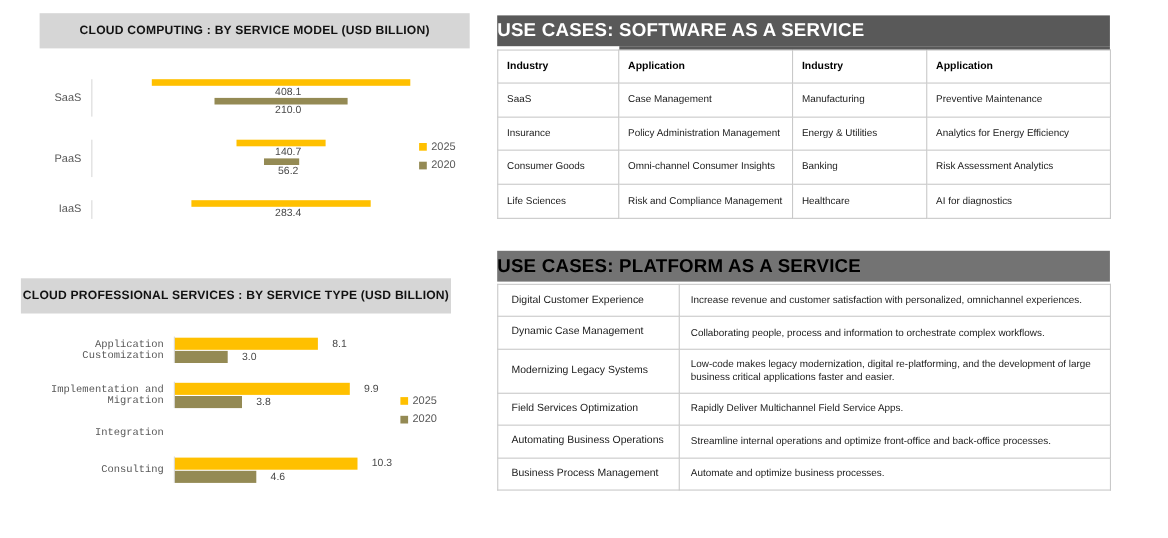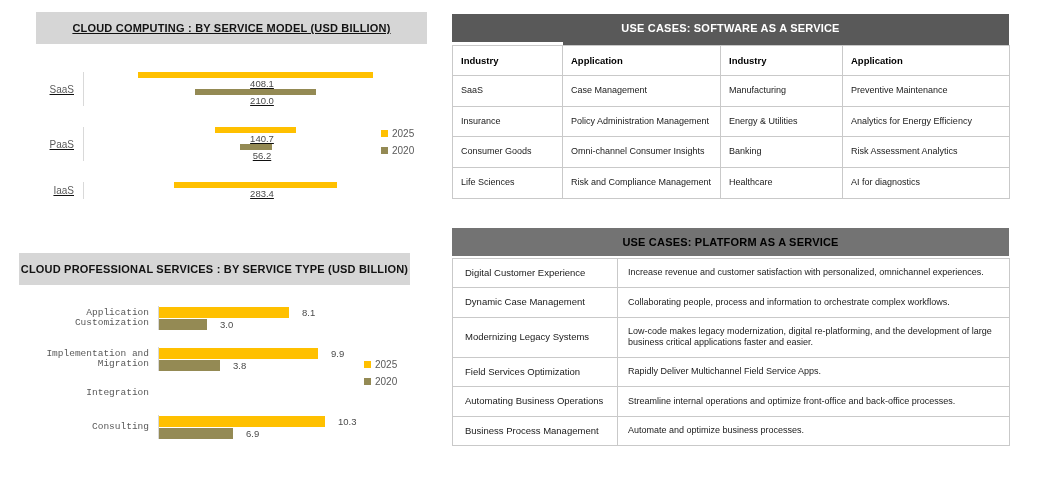--- a/index.html
+++ b/index.html
@@ -28,39 +28,39 @@
   .chart-body-1 .bar{height:11px;}
   .val{margin-left:13px;font-size:9.5px;color:#4a4a4a;white-space:nowrap;}
   .legend{position:absolute;left:345px;}
   .chart-body-0 .legend{top:84px;}
   .chart-body-1 .legend{top:74px;}
   .legend-item{display:flex;align-items:center;margin-bottom:6px;}
   .swatch{width:7px;height:7px;margin-right:4px;flex:0 0 auto;}
   .legend-label{font-size:10px;color:#595959;}
 
   
-  .tbl-title{text-align:center;font-weight:bold;font-size:11px;letter-spacing:.2px;}
+  .tbl-title{font-weight:bold;font-size:17px;letter-spacing:.2px;}
   .tbl-title.dark{background:#595959;color:#ffffff;height:28px;line-height:28px;position:relative;}
   .tbl-title.dark::after{content:"";position:absolute;left:111px;right:0;top:100%;height:3px;background:#595959;}
   .tbl-title.yellow{background:#737373;color:#000;height:28px;line-height:28px;}
   table{border-collapse:collapse;width:100%;table-layout:fixed;}
   .saas table{margin-top:3px;}
   .paas table{margin-top:2px;}
   th,td{border:1px solid #C9C9C9;text-align:left;vertical-align:middle;background:#fff;}
   th{font-size:9.5px;font-weight:bold;padding:9px 8px;color:#000;}
   td{font-size:9px;padding:9px 8px;line-height:1.3;color:#1a1a1a;}
   .paas td{padding:8px 10px;}
   .paas td.lead{font-size:9.5px;padding-left:12px;}
 </style>
 </head>
 <body>
 
 <div id="canvas">
 
-  <section class="panel" style="left:36px;top:12px;width:391px;text-decoration:underline;">
+  <section class="panel" style="left:36px;top:12px;width:391px;">
     <header class="chart-title">CLOUD COMPUTING : BY SERVICE MODEL (USD BILLION)</header>
     <div class="chart-body chart-body-0">
         <div class="group">
           <div class="cat">SaaS</div>
           <div class="bars">
             <div class="bar-row">
               <div class="bar" style="width: 235px; background: rgb(255, 192, 0);"></div>
               <span class="val">408.1</span>
             </div>
             <div class="bar-row">
@@ -138,21 +138,21 @@
         </div>
         <div class="group">
           <div class="cat">Consulting</div>
           <div class="bars">
             <div class="bar-row">
               <div class="bar" style="width: 166px; background: rgb(255, 192, 0);"></div>
               <span class="val">10.3</span>
             </div>
             <div class="bar-row">
               <div class="bar" style="width: 74px; background: rgb(148, 138, 84);"></div>
-              <span class="val">6.9</span>
+              <span class="val">4.6</span>
             </div>
           </div>
         </div>
         <div class="legend">
           <div class="legend-item">
             <span class="swatch" style="background: rgb(255, 192, 0);"></span>
             <span class="legend-label">2025</span>
           </div>
           <div class="legend-item">
             <span class="swatch" style="background: rgb(148, 138, 84);"></span>

